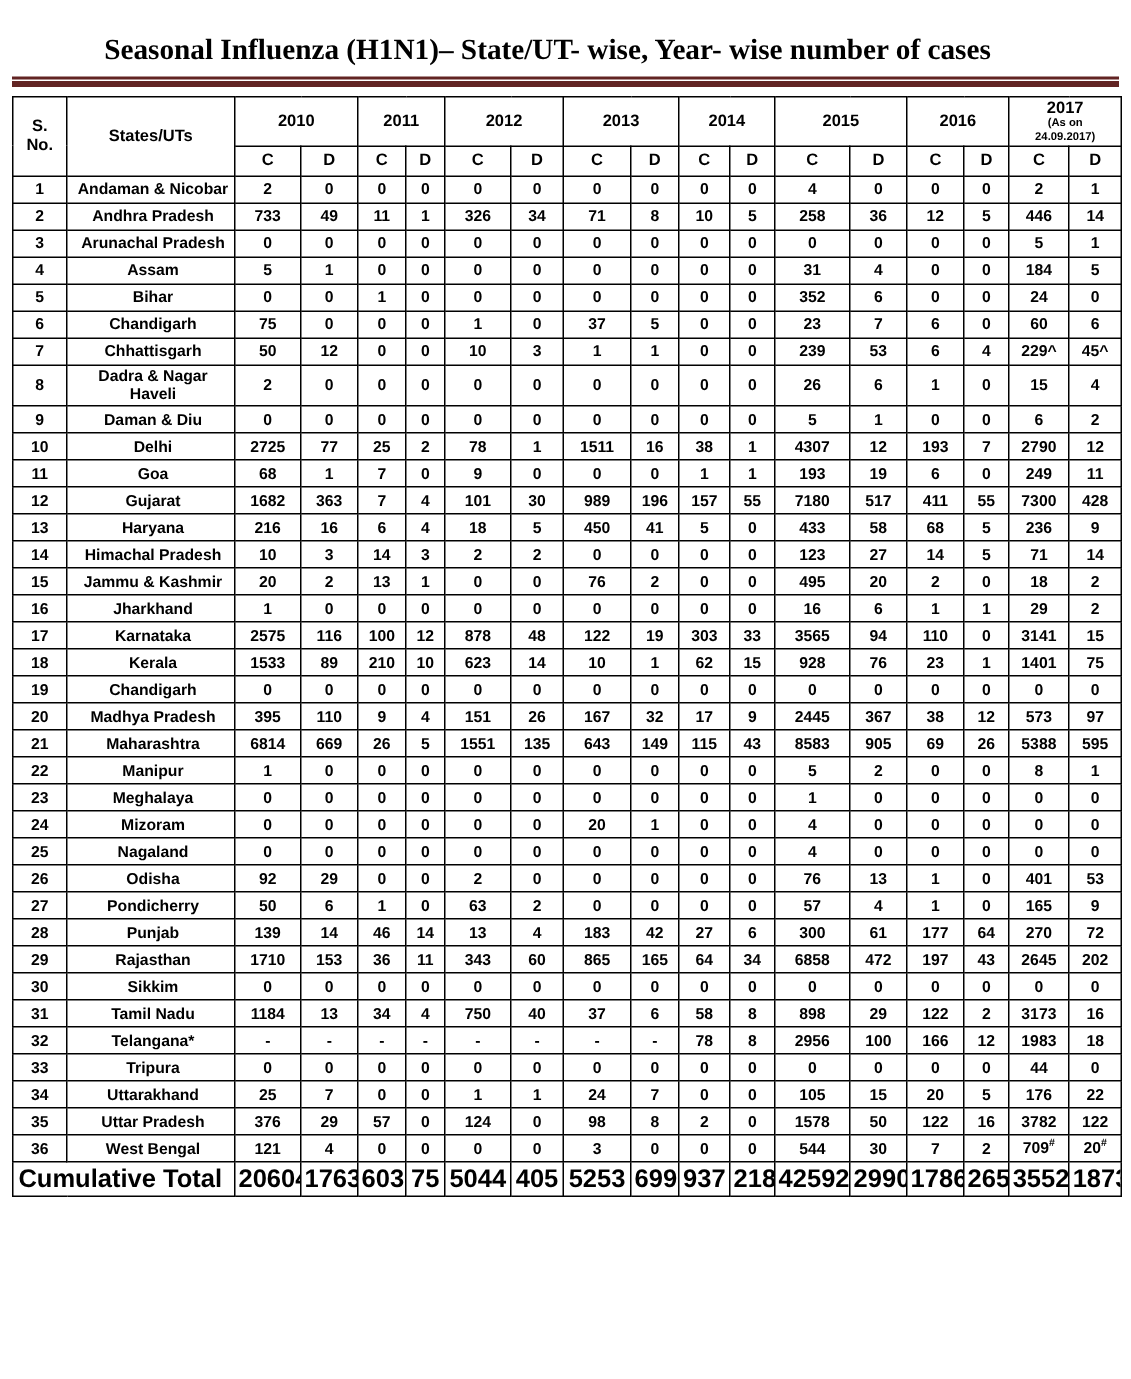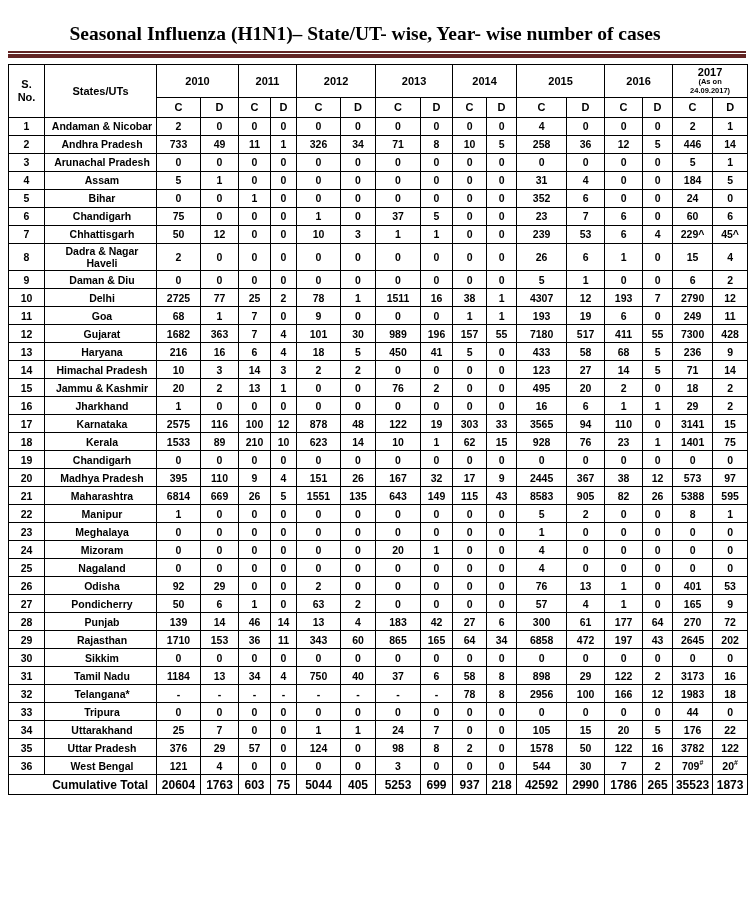--- a/index.html
+++ b/index.html
@@ -34,21 +34,21 @@
     overflow: hidden;
   }
   thead th.year { font-size: 11px; }
   thead th.sno-h, thead th.state-h { font-size: 11px; }
   th.y2017 .yr  { font-size: 11px; line-height: 1.1; }
   th.y2017 .sub { font-size: 7.5px; line-height: 1.15; }
   thead tr.cd-row th { height: 20px; font-size: 11px; }
 
   tbody td { height: 18px; }
   tbody td.state { text-align: center; padding-left: 5px; }
-  tr.total-row td { font-size: 12px; height: 20px; }
+  tr.total-row td { font-size: 17px; height: 20px; }
   tr.total-row td.total-label { text-align: right; padding-right: 8px; }
   td sup { font-size: 7px; }
 
   .footer {
     margin: 5px 0 0 52px;
     font-weight: 700;
     font-style: italic;
     font-size: 12.5px;
     font-family: "Liberation Sans", sans-serif;
   }
@@ -533,21 +533,21 @@
           <td>26</td>
           <td>5</td>
           <td>1551</td>
           <td>135</td>
           <td>643</td>
           <td>149</td>
           <td>115</td>
           <td>43</td>
           <td>8583</td>
           <td>905</td>
-          <td>82</td>
+          <td>69</td>
           <td>26</td>
           <td>5388</td>
           <td>595</td>
         </tr>
         <tr>
           <td class="sno">22</td>
           <td class="state">Manipur</td>
           <td>1</td>
           <td>0</td>
           <td>0</td>

